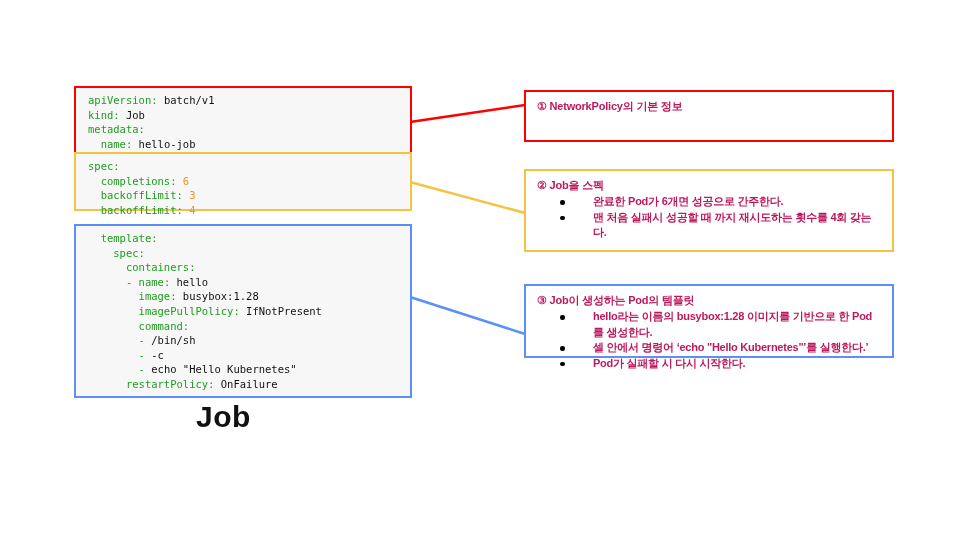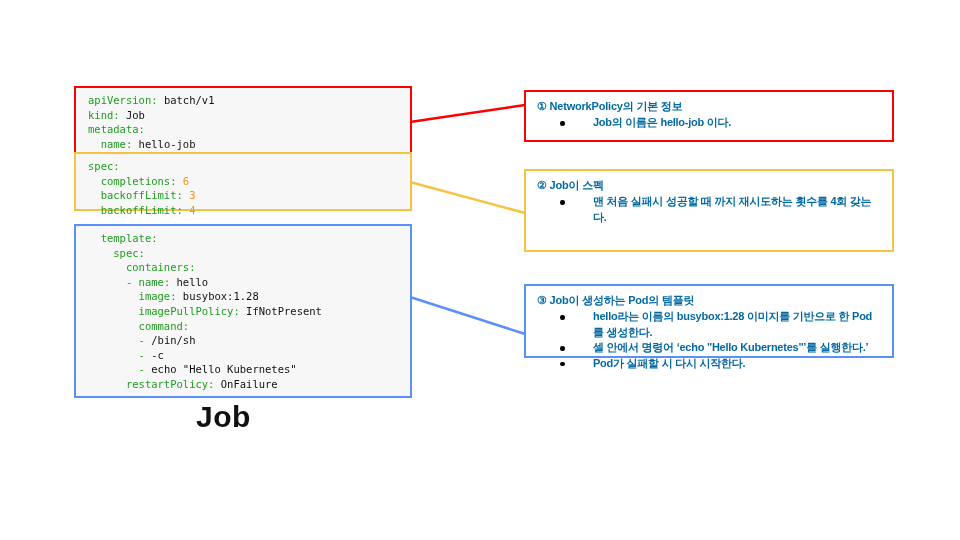--- a/index.html
+++ b/index.html
@@ -54,21 +54,21 @@
   #conn-yellow { left: 410px; top: 175px; width: 115px; height: 50px; }
   #conn-blue   { left: 410px; top: 288px; width: 115px; height: 55px; }
 
   
   .note-box {
     position: absolute;
     box-sizing: border-box;
     background: #ffffff;
     z-index: 4;
     padding: 7px 10px 7px 11px;
-    color: #0369a1;
+    color: #be185d;
   }
   .note-box.red    { border: 2.5px solid #ff0000; }
   .note-box.yellow { border: 2.5px solid #f5c342; }
   .note-box.blue   { border: 2.5px solid #5b8ff9; }
 
   #note-red    { left: 524px; top: 90px;  width: 370px; height: 52px; }
   #note-yellow { left: 524px; top: 169px; width: 370px; height: 83px; }
   #note-blue   { left: 524px; top: 284px; width: 370px; height: 74px; }
 
   .note-title {
@@ -147,28 +147,26 @@
         <span class="k">image:</span> <span class="v">busybox:1.28</span>
         <span class="k">imagePullPolicy:</span> <span class="v">IfNotPresent</span>
         <span class="k">command:</span>
         <span class="d">-</span> <span class="v">/bin/sh</span>
         <span class="d">-</span> <span class="v">-c</span>
         <span class="d">-</span> <span class="v">echo "Hello Kubernetes"</span>
       <span class="k">restartPolicy:</span> <span class="v">OnFailure</span></div>
 
   <div id="note-red" class="note-box red">
     <div class="note-title">① NetworkPolicy의 기본 정보</div>
-    <ul class="note-list">
-      <li>Job의 이름은 hello-job 이다.</li>
-    </ul>
   </div>
 
   <div id="note-yellow" class="note-box yellow">
-    <div class="note-title">② Job이 스펙</div>
+    <div class="note-title">② Job을 스펙</div>
     <ul class="note-list">
+      <li>완료한 Pod가 6개면 성공으로 간주한다.</li>
       <li>맨 처음 실패시 성공할 때 까지 재시도하는 횟수를 4회 갖는다.</li>
     </ul>
   </div>
 
   <div id="note-blue" class="note-box blue">
     <div class="note-title">③ Job이 생성하는 Pod의 템플릿</div>
     <ul class="note-list">
       <li>hello라는 이름의 busybox:1.28 이미지를 기반으로 한 Pod를 생성한다.</li>
       <li>셀 안에서 명령어 ‘echo "Hello Kubernetes"’를 실행한다.’</li>
       <li>Pod가 실패할 시 다시 시작한다.</li>

